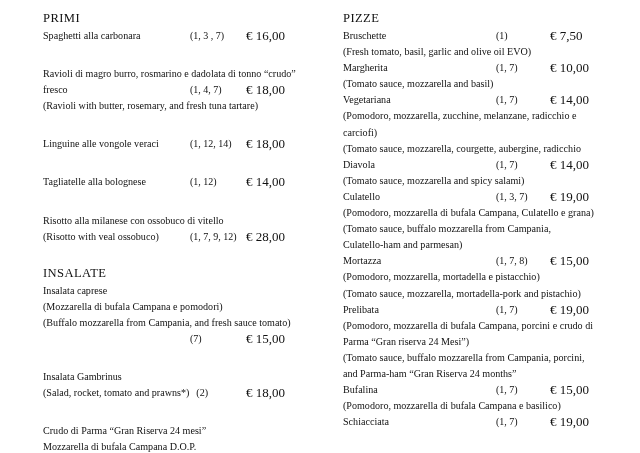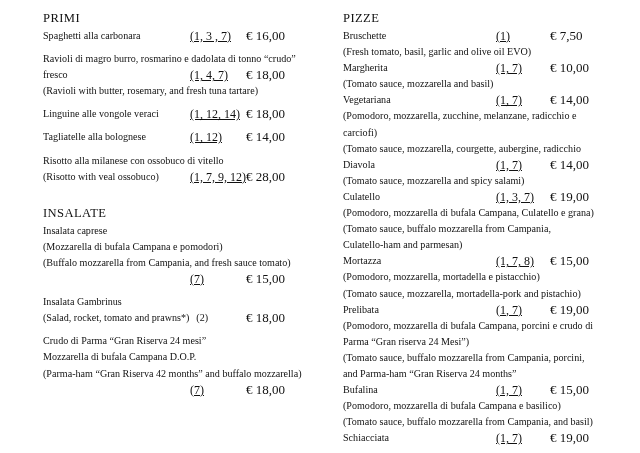--- a/index.html
+++ b/index.html
@@ -35,37 +35,36 @@
     line-height: 17px;
     letter-spacing: 0.4px;
     margin: 0 0 1px 0;
     font-weight: 400;
     white-space: nowrap;
   }
 
   .section-title.spaced { margin-top: 20px; }
 
   .entry { margin: 0; }
-  .entry.gap { margin-top: 7px; }
+  .entry.gap { margin-top: 22px; }
 
   
   .row {
     position: relative;
     font-size: 10.1px;
     line-height: 16.1px;
     white-space: nowrap;
   }
   .row .txt {
     display: inline-block;
   }
   .row .allerg {
     position: absolute;
     top: 0;
-    font-size: 12px;
-    text-decoration: underline;
+    font-size: 10px;
   }
   .row .price {
     position: absolute;
     top: 0;
     font-size: 13px;
     white-space: nowrap;
   }
 
   
   .column.left  .allerg { left: 147px; }
@@ -158,19 +157,18 @@
       <div class="entry">
         <div class="row"><span class="txt">Prelibata</span><span class="allerg">(1, 7)</span><span class="price">€ 19,00</span></div>
         <div class="row"><span class="txt">(Pomodoro, mozzarella di bufala Campana, porcini e crudo di</span></div>
         <div class="row"><span class="txt">Parma “Gran riserva 24 Mesi”)</span></div>
         <div class="row"><span class="txt">(Tomato sauce, buffalo mozzarella from Campania, porcini,</span></div>
         <div class="row"><span class="txt">and Parma-ham “Gran Riserva 24 months”</span></div>
       </div>
       <div class="entry">
         <div class="row"><span class="txt">Bufalina</span><span class="allerg">(1, 7)</span><span class="price">€ 15,00</span></div>
         <div class="row"><span class="txt">(Pomodoro, mozzarella di bufala Campana e basilico)</span></div>
-        <div class="row"><span class="txt">(Tomato sauce, buffalo mozzarella from Campania, and basil)</span></div>
       </div>
       <div class="entry">
         <div class="row"><span class="txt">Schiacciata</span><span class="allerg">(1, 7)</span><span class="price">€ 19,00</span></div>
       </div>
     </div>
 </div>
 
 </body></html>

